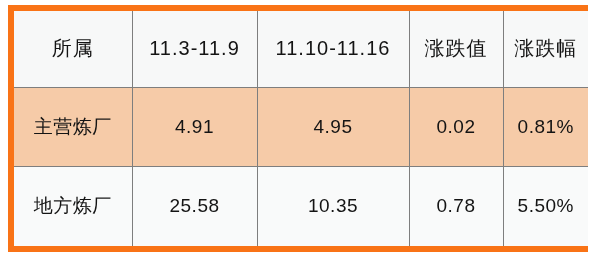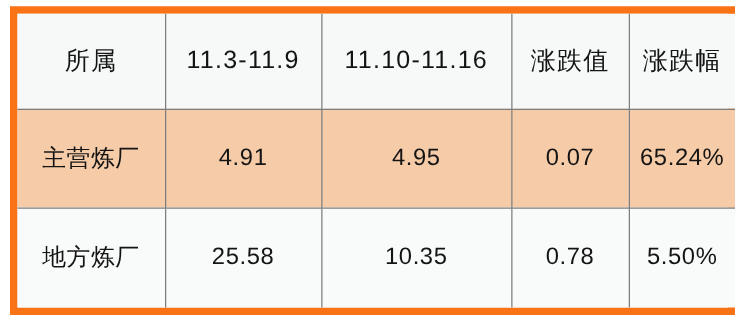--- a/index.html
+++ b/index.html
@@ -91,22 +91,22 @@
         <td>11.3-11.9</td>
         <td>11.10-11.16</td>
         <td class="cn-label">涨跌值</td>
         <td class="cn-label">涨跌幅</td>
       </tr>
 
       <tr class="row-peach">
         <td class="cn-label">主营炼厂</td>
         <td>4.91</td>
         <td>4.95</td>
-        <td>0.07</td>
-        <td>65.24%</td>
+        <td>0.02</td>
+        <td>0.81%</td>
       </tr>
 
       <tr class="row-plain">
         <td class="cn-label">地方炼厂</td>
         <td>25.58</td>
         <td>10.35</td>
         <td>0.78</td>
         <td>5.50%</td>
       </tr>
 

